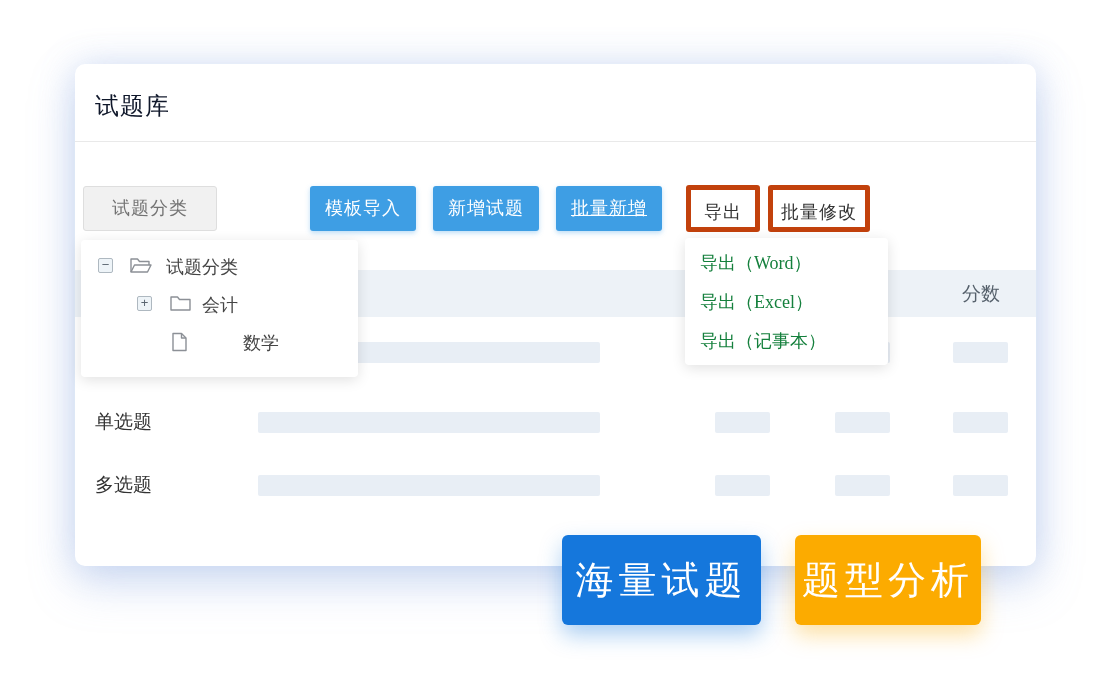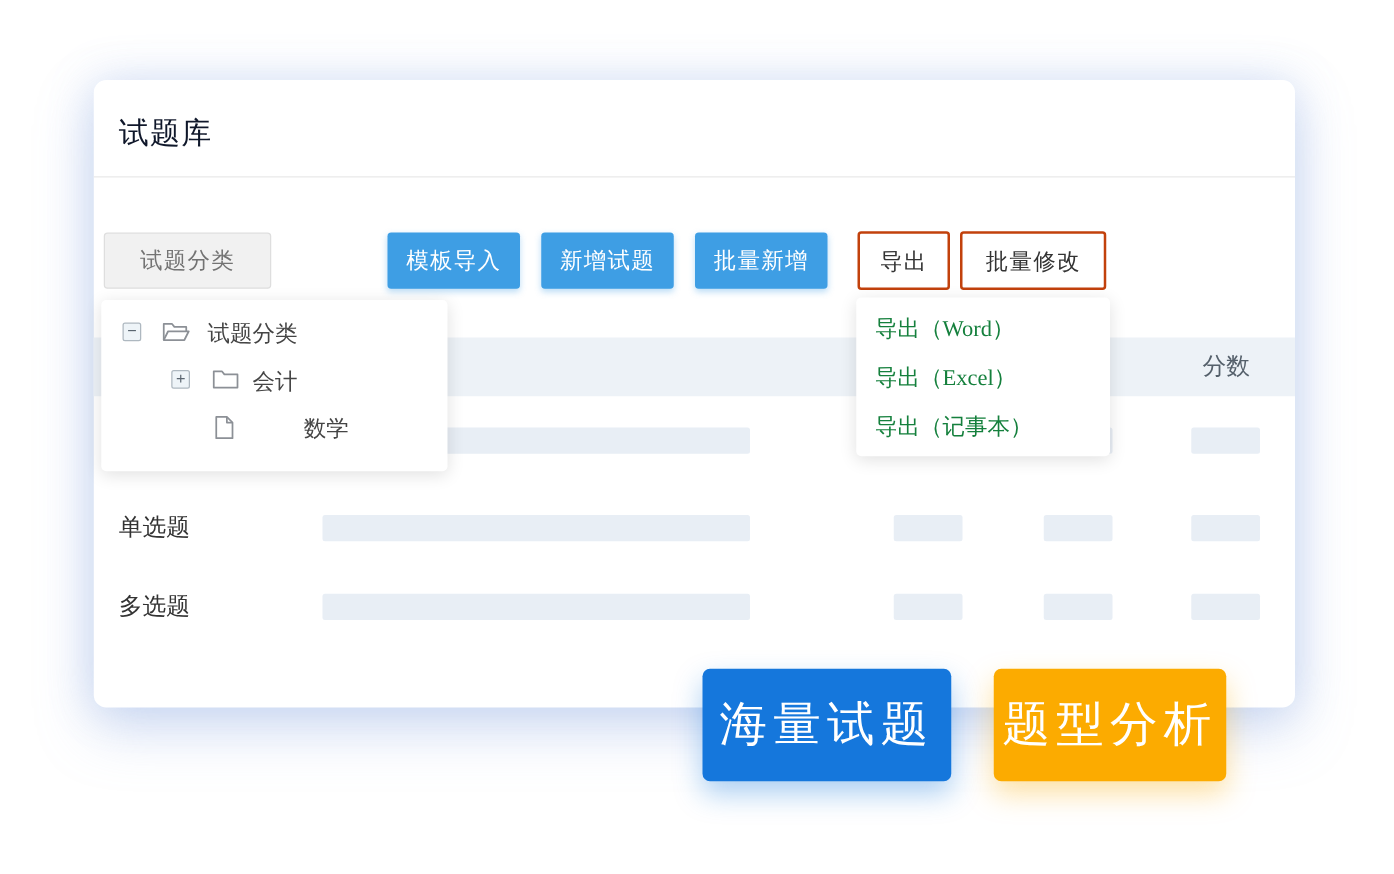--- a/index.html
+++ b/index.html
@@ -19,24 +19,24 @@
   }
   .card-divider { position:absolute; left:0; top:77px; width:100%; height:1px; background:#e9e9e9; }
 
   
   .btn { position:absolute; top:122px; height:45px; text-align:center; line-height:43px;
          font-size:18px; border-radius:3px; cursor:pointer; letter-spacing:1px; }
   .btn-grey  { left:8px;   width:134px; background:#f1f1f1; border:1px solid #dedede; color:#737373; }
   .btn-blue  { background:#3e9ee4; color:#ffffff; line-height:45px; box-shadow:0 2px 5px rgba(62,158,228,.35); }
   .btn-blue.b1 { left:235px; width:106px; }
   .btn-blue.b2 { left:358px; width:106px; }
-  .btn-blue.b3 { left:481px; width:106px; }
-  .btn-white { background:#ffffff; border:2px solid #c2410c; color:#333333; top:121px; height:47px; line-height:45px; }
+  .btn-blue.b3 { left:481px; width:106px;text-decoration:underline; }
+  .btn-white { background:#ffffff; border:5px solid #c2410c; color:#333333; top:121px; height:47px; line-height:45px; }
   .btn-white.w1 { left:611px; width:74px; }
-  .btn-white.w2 { left:693px; width:117px; }
+  .btn-white.w2 { left:693px; width:102px; }
   .btn-white.w3 { left:818px; width:110px; }
 
   
   .table-header {
     position:absolute; left:0; top:206px; width:961px; height:47px;
     background:#edf2f7;
   }
   .score-col { position:absolute; right:36px; top:0; line-height:47px; font-size:19px; color:#55606b; }
   .row-label { position:absolute; left:20px; font-size:19px; color:#333333; }
   .bar  { position:absolute; height:21px; background:#e8eef5; border-radius:2px; }

